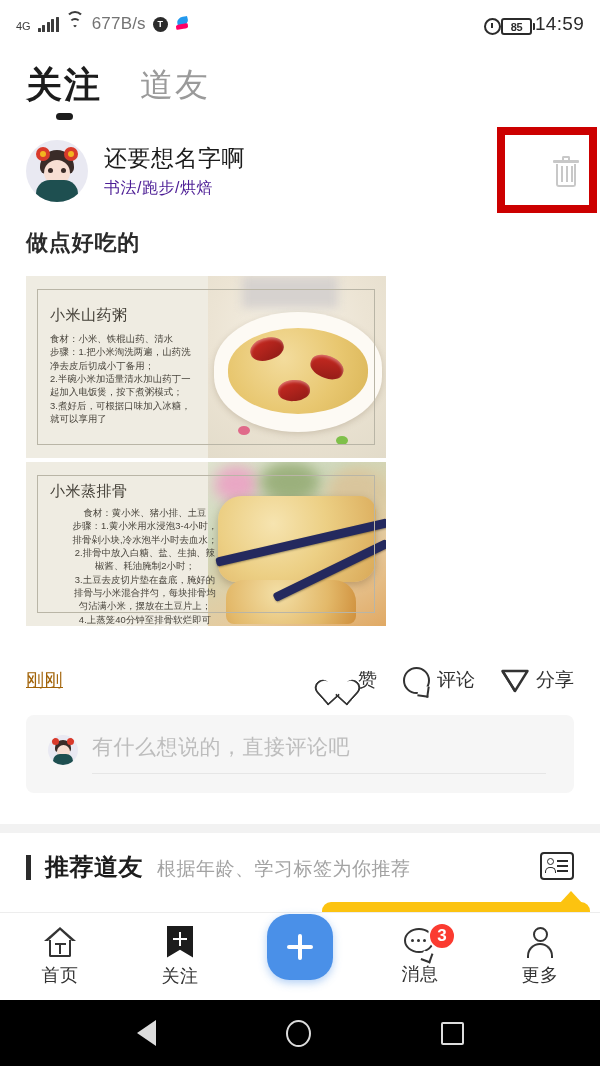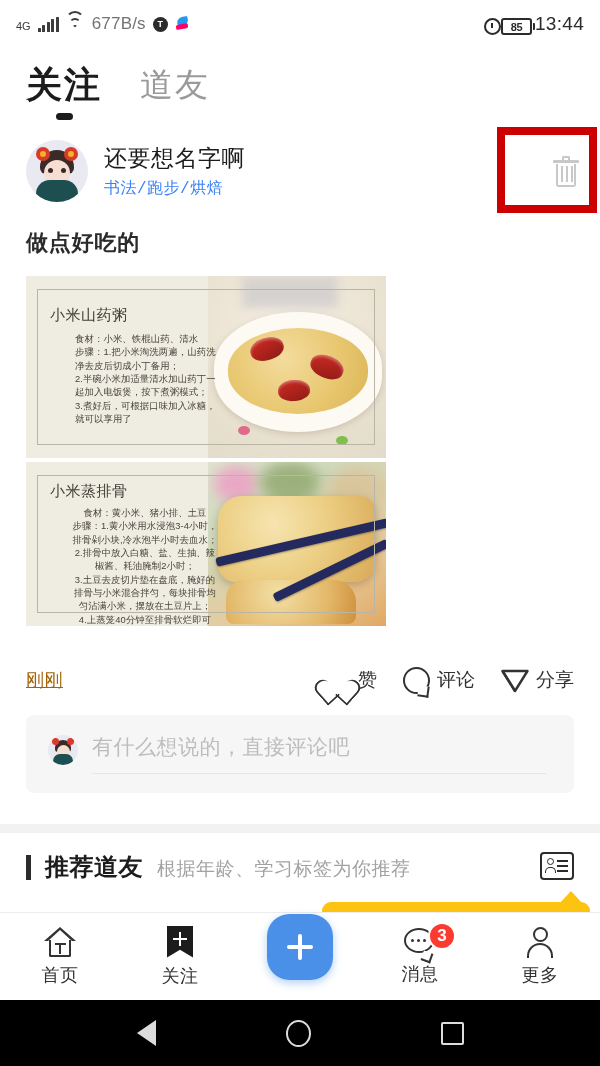--- a/index.html
+++ b/index.html
@@ -56,21 +56,21 @@
   .av-hair { position:absolute; left:14px; top:10px; width:34px; height:24px; background:#3a2b28; border-radius:17px 17px 6px 6px; }
   .av-bun-l { position:absolute; left:10px; top:7px; width:14px; height:14px; border-radius:50%; background:#d93a2b; }
   .av-bun-r { position:absolute; right:10px; top:7px; width:14px; height:14px; border-radius:50%; background:#d93a2b; }
   .av-bun-l::after,.av-bun-r::after { content:""; position:absolute; left:4px; top:4px; width:6px;height:6px;border-radius:50%;background:#f2b41f; }
   .av-face { position:absolute; left:18px; top:20px; width:26px; height:24px; border-radius:13px 13px 11px 11px; background:#f7ded3; }
   .av-eye-l { position:absolute; left:22px; top:28px; width:5px;height:5px;border-radius:50%;background:#3a2b28; }
   .av-eye-r { position:absolute; left:35px; top:28px; width:5px;height:5px;border-radius:50%;background:#3a2b28; }
   .av-body { position:absolute; left:10px; bottom:0; width:42px; height:22px; border-radius:14px 14px 0 0; background:#1e4f50; }
   .au-text { display:flex; flex-direction:column; gap:4px; }
   .au-name { font-size:23px; color:#1c1c1c; font-weight:normal; letter-spacing:.5px; }
-  .au-tags { font-size:16px; color:#3b82f6; letter-spacing:.5px;font-family:Liberation Mono, monospace; }
+  .au-tags { font-size:16px; color:#4c1d95; letter-spacing:.5px; }
 
   
   .anno-box { position:absolute; left:497px; top:127px; width:100px; height:86px; border:8px solid #cc0000; background:#fff; }
   .trash { position:absolute; left:553px; top:160px; width:26px; height:28px; }
   .trash .lid { position:absolute; left:0; top:0; width:26px; height:3px; background:#c8c8c8; border-radius:1px; }
   .trash .handle { position:absolute; left:9px; top:-4px; width:8px; height:4px; border:2px solid #c8c8c8; border-bottom:none; border-radius:2px 2px 0 0; }
   .trash .can { position:absolute; left:3px; top:4px; width:20px; height:23px; border:2px solid #c8c8c8; border-top:none; border-radius:0 0 3px 3px; }
   .trash .can i { position:absolute; top:2px; width:2px; height:16px; background:#c8c8c8; }
   .trash .can i:nth-child(1){left:3px}.trash .can i:nth-child(2){left:8px}.trash .can i:nth-child(3){left:13px}
 
@@ -82,21 +82,21 @@
   .card.c1 { height:182px; }
   .card.c2 { height:164px; margin-top:4px;text-align:center; }
   .frame { position:absolute; left:11px; top:13px; right:11px; bottom:13px; border:1px solid #b9b5a6; }
   .frame::before,.frame::after { content:""; position:absolute; width:9px;height:9px;border:1px solid #b9b5a6; }
   .frame::before { left:-1px; top:-1px; border-right:none; border-bottom:none; }
   .frame::after { left:-1px; bottom:-1px; border-right:none; border-top:none; }
   .c-title { position:absolute; left:24px; font-size:15px; color:#3f3b33; letter-spacing:.5px; }
   .card.c1 .c-title { top:30px; }
   .card.c2 .c-title { top:20px; }
   .c-body { position:absolute; left:24px; width:190px; font-size:9.4px; line-height:1.42; color:#48443c; letter-spacing:.1px; }
-  .card.c1 .c-body { top:56px;margin-left:25px; }
+  .card.c1 .c-body { top:56px; }
   .card.c2 .c-body { top:44px; }
   .c-body p { margin:0; }
 
   
   .ph1 { position:absolute; right:0; top:0; width:178px; height:182px; background:
       radial-gradient(circle at 46% 30%, #f6f1e6 0%, #ece4d4 48%, #e2dbc9 100%); overflow:hidden; }
   .ph1 .bowl { position:absolute; left:6px; top:36px; width:168px; height:120px; border-radius:50%/46%; background:#fdfaf4; box-shadow:0 2px 6px rgba(120,100,70,.25); }
   .ph1 .soup { position:absolute; left:20px; top:52px; width:140px; height:86px; border-radius:50%/48%; background:radial-gradient(circle at 40% 35%, #f3dc9d 0%, #e8c770 55%, #d9b455 100%); }
   .ph1 .date { position:absolute; border-radius:48% 48% 46% 46%; background:linear-gradient(160deg,#cf2b22,#8e1b16); box-shadow:inset 0 2px 3px rgba(255,255,255,.35); }
   .ph1 .d1 { left:42px; top:62px; width:34px; height:22px; transform:rotate(-16deg); }
@@ -220,21 +220,21 @@
       <span class="sb-speed">677B/s</span>
       <span class="ico-circle">T</span>
       <span class="ico-youku"></span>
     </div>
     <div class="sb-right">
       <span class="alarm"></span>
       <span class="battery">
         <span class="body">85</span>
         <span class="tip"></span>
       </span>
-      <span class="sb-time">13:44</span>
+      <span class="sb-time">14:59</span>
     </div>
   </div>
 
   <div class="tabs">
     <div class="tab active">
       <span class="lbl">关注</span>
       <span class="dot"></span>
     </div>
     <div class="tab">
       <span class="lbl">道友</span>

